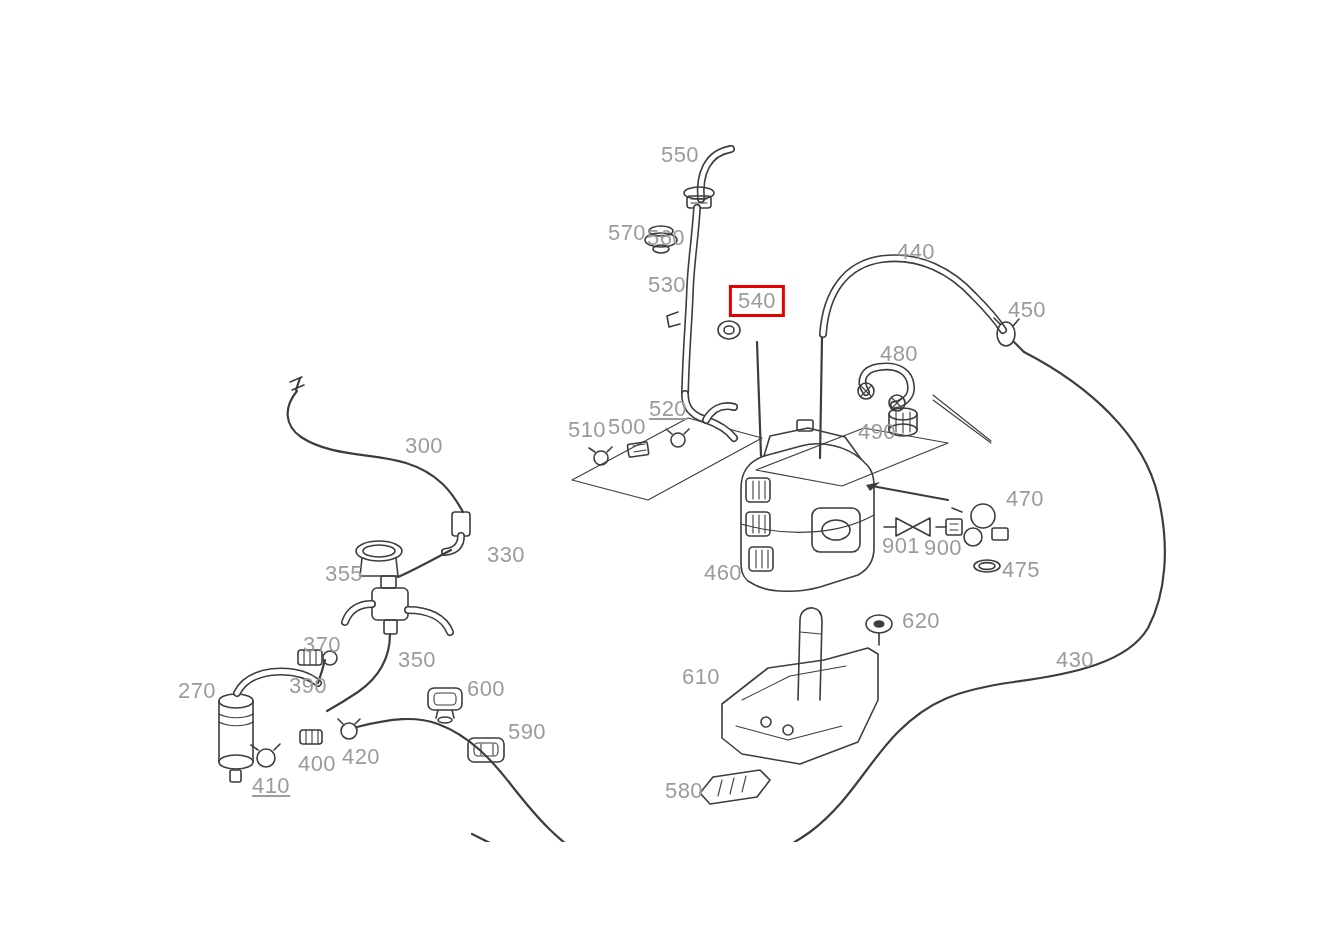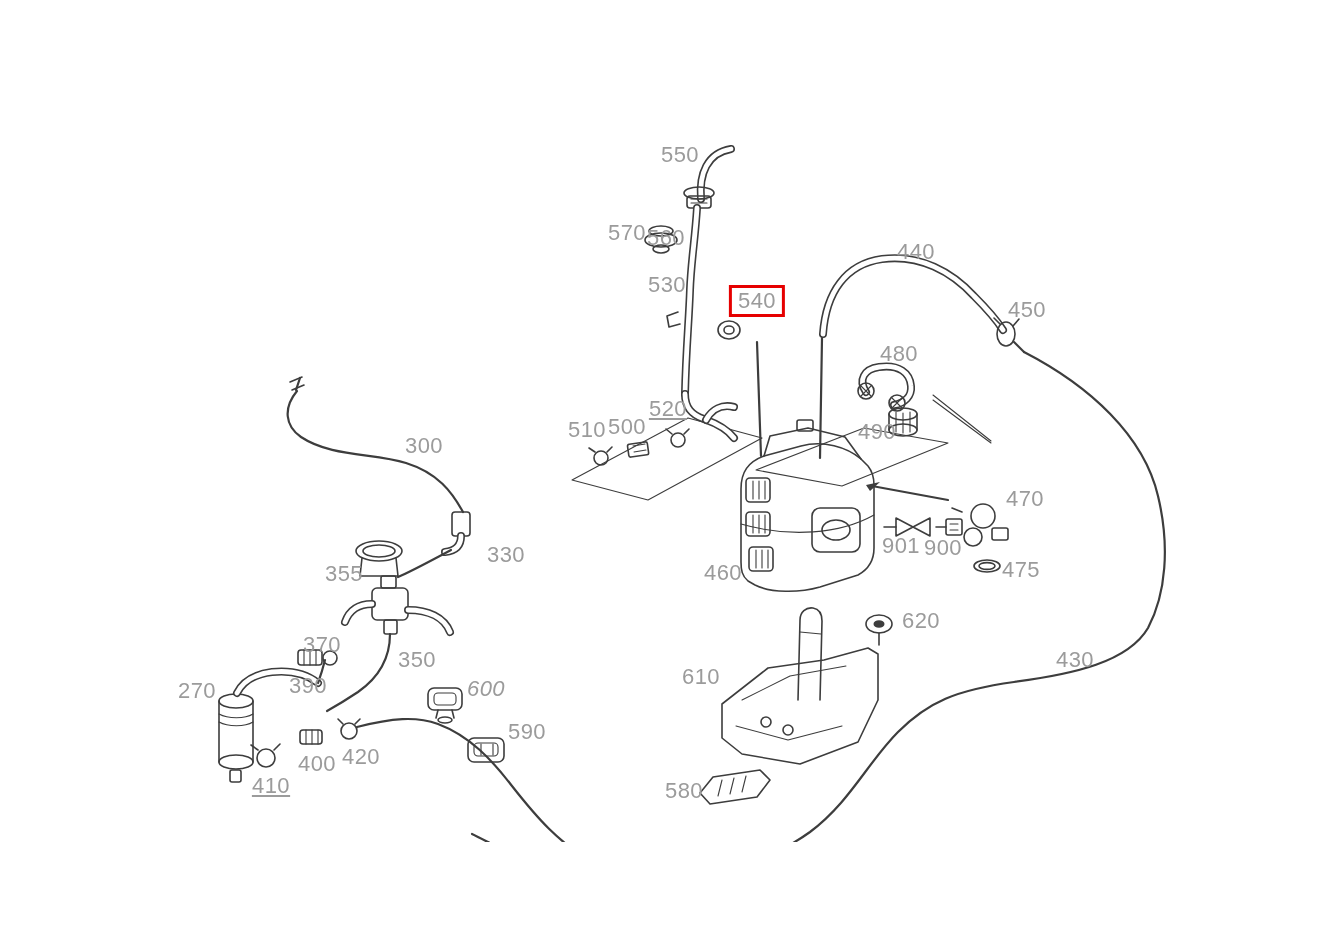--- a/index.html
+++ b/index.html
@@ -229,21 +229,21 @@
       <div class="part-label" style="left: 424px; top: 429px; margin-top: 17px;">300</div>
       <div class="part-label" style="left: 587px; top: 430px;">510</div>
       <div class="part-label" style="left: 627px; top: 427px;">500</div>
       <div class="part-label" style="left: 668px; top: 409px; text-decoration: underline;">520</div>
       <div class="part-label" style="left: 344px; top: 574px;">355</div>
       <div class="part-label" style="left: 506px; top: 555px;">330</div>
       <div class="part-label" style="left: 322px; top: 629px; margin-top: 16px;">370</div>
       <div class="part-label" style="left: 417px; top: 660px;">350</div>
       <div class="part-label" style="left: 308px; top: 686px;">390</div>
       <div class="part-label" style="left: 197px; top: 691px;">270</div>
-      <div class="part-label" style="left: 486px; top: 689px; font-style: italic;">600</div>
+      <div class="part-label" style="left: 486px; top: 689px;">600</div>
       <div class="part-label" style="left: 527px; top: 732px;">590</div>
       <div class="part-label" style="left: 361px; top: 757px;">420</div>
       <div class="part-label" style="left: 317px; top: 764px;">400</div>
       <div class="part-label" style="left: 271px; top: 786px; text-decoration: underline;">410</div>
       <div class="part-label" style="left: 723px; top: 573px;">460</div>
       <div class="part-label" style="left: 1025px; top: 499px;">470</div>
       <div class="part-label" style="left: 1021px; top: 570px;">475</div>
       <div class="part-label" style="left: 901px; top: 546px;">901</div>
       <div class="part-label" style="left: 943px; top: 548px;">900</div>
       <div class="part-label" style="left: 701px; top: 677px;">610</div>

